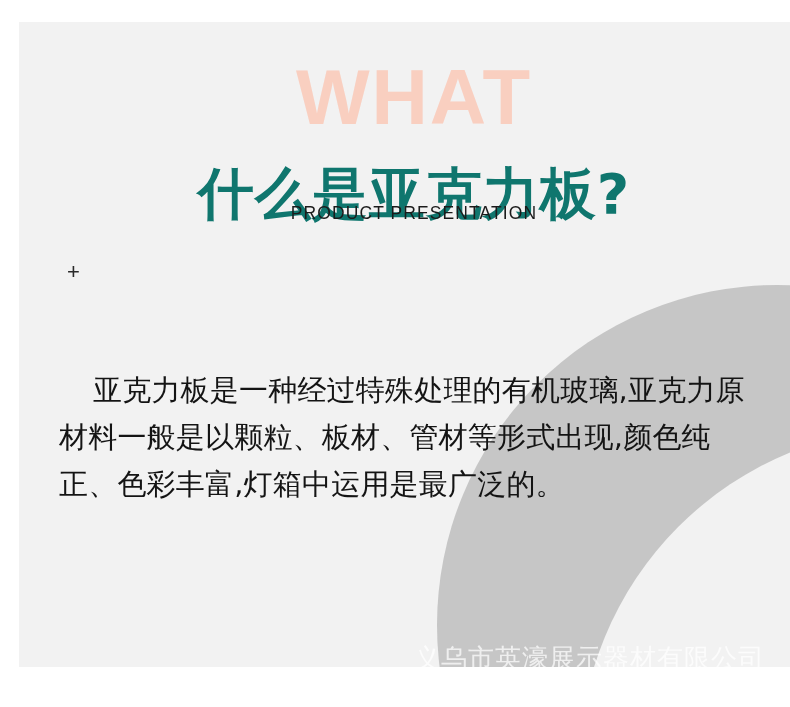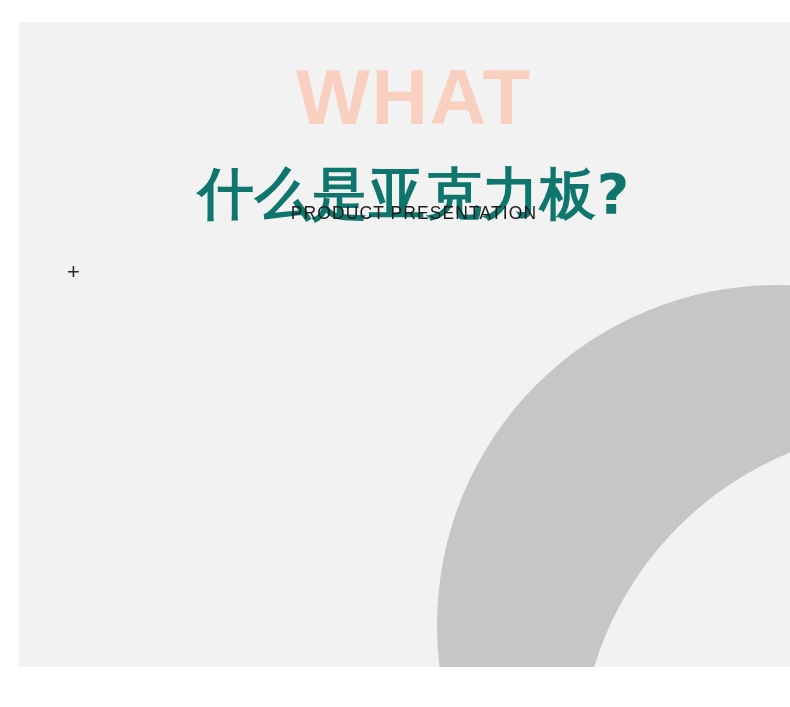--- a/index.html
+++ b/index.html
@@ -170,17 +170,19 @@
     </div>
 
     <div class="header">
       <div class="ghost-word">WHAT</div>
       <h1 class="main-title">什么是亚克力板?</h1>
       <div class="sub-title">PRODUCT PRESENTATION</div>
     </div>
 
     <div class="plus-marker">+</div>
 
+    <p class="body-copy">亚克力板是一种经过特殊处理的有机玻璃,亚克力原材料一般是以颗粒、板材、管材等形式出现,颜色纯正、色彩丰富,灯箱中运用是最广泛的。</p>
 
+    <div class="watermark-cn">义乌市英濠展示器材有限公司</div>
 
   </div>
 
 </div>
 
 </body></html>

